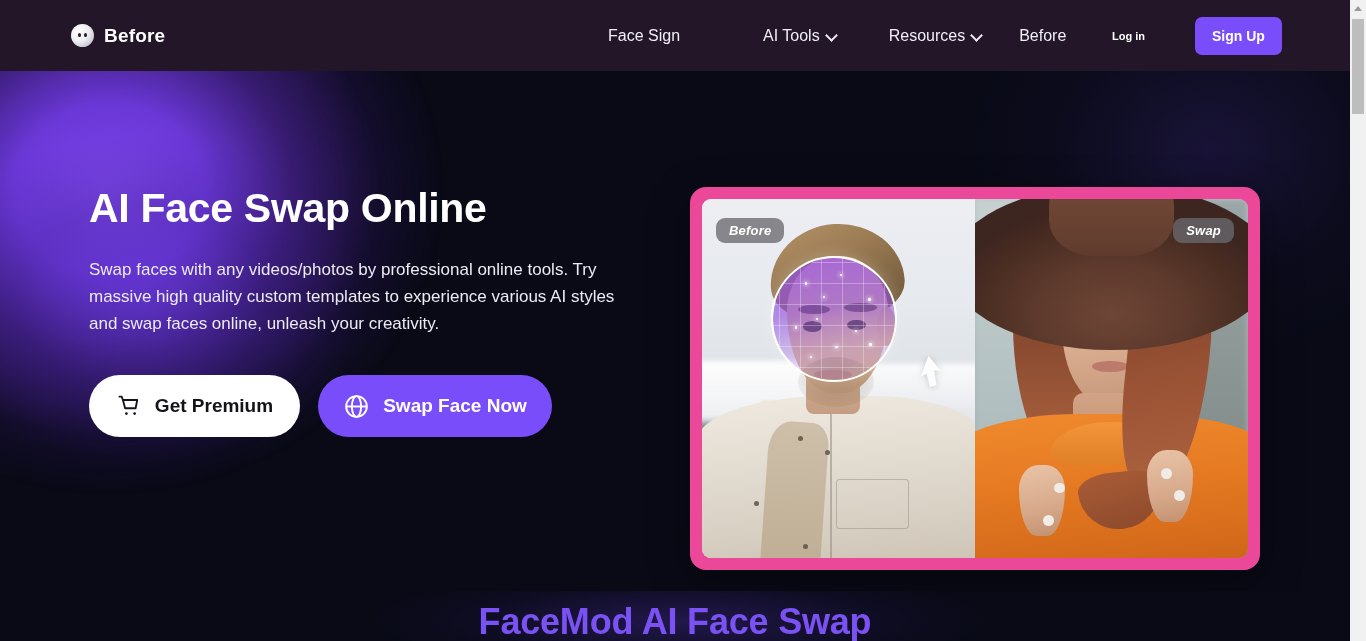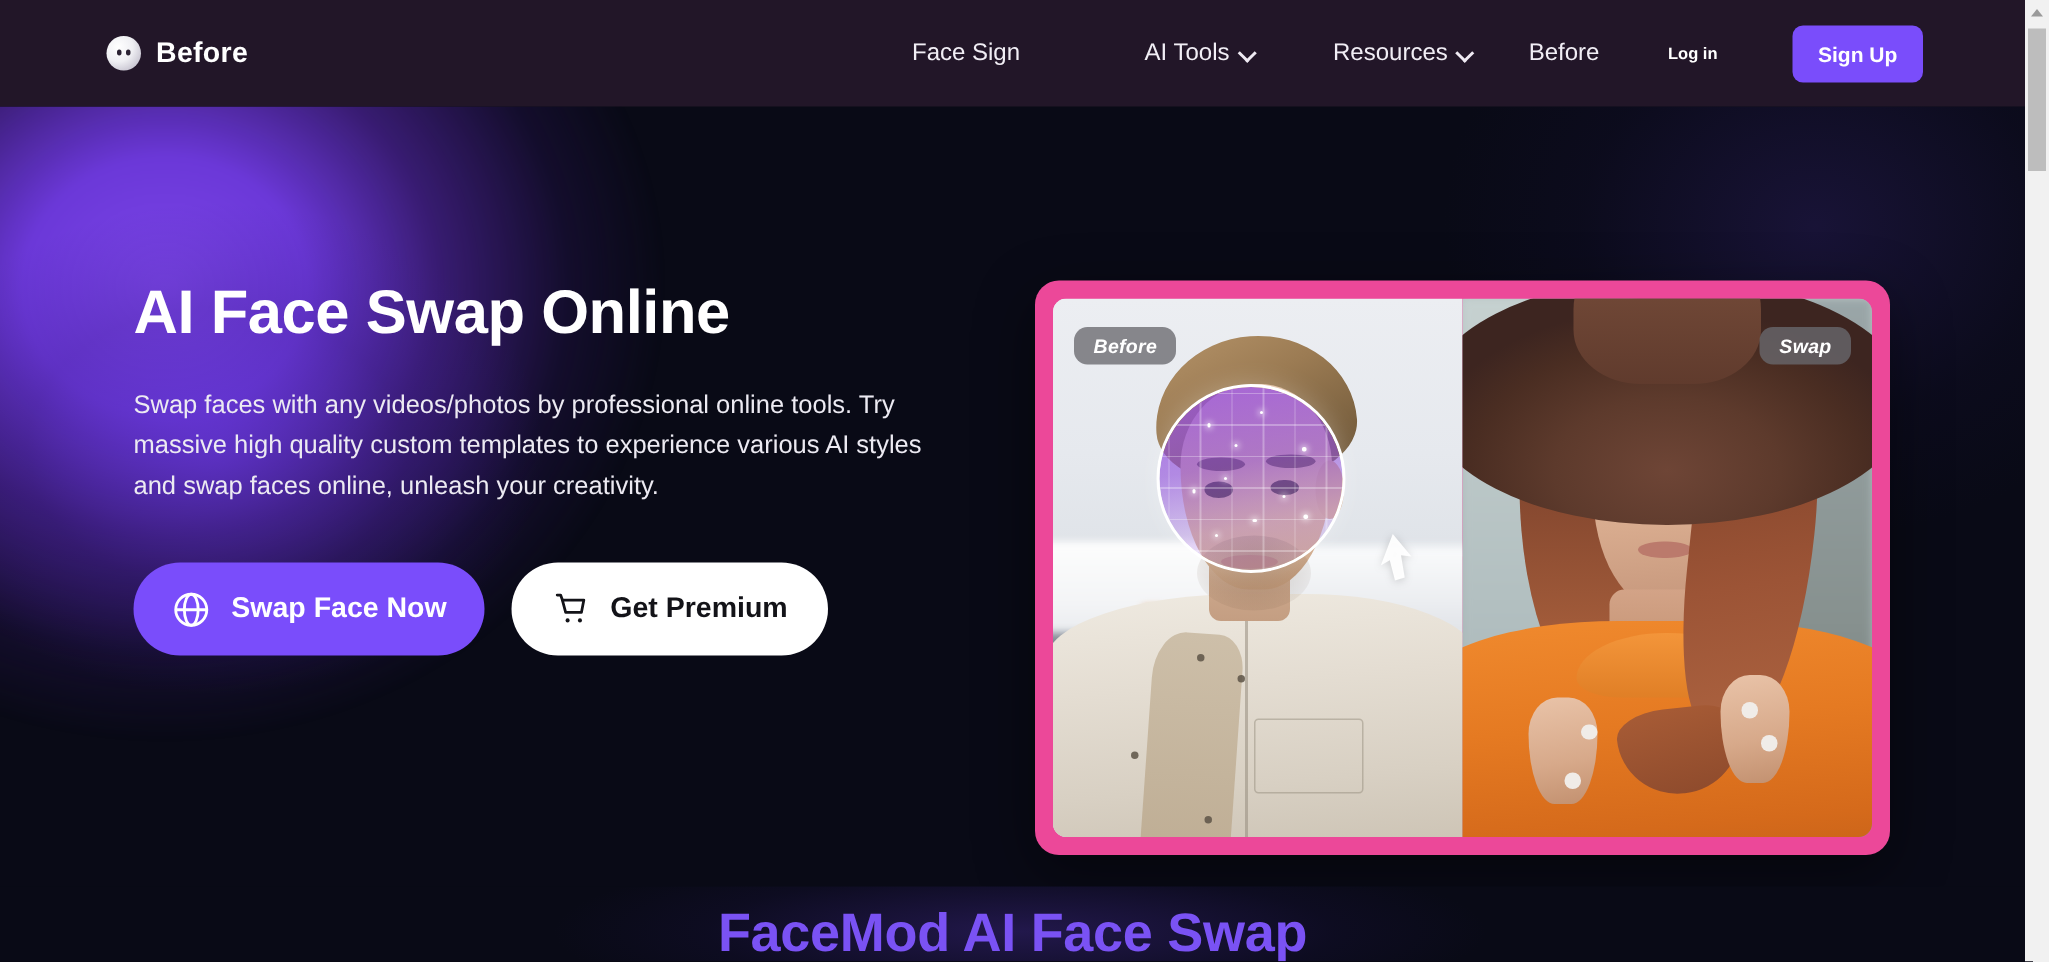--- a/index.html
+++ b/index.html
@@ -309,37 +309,37 @@
     <div class="hero">
       <div class="hero-glow"></div>
       <div class="hero-glow2"></div>
       <div class="hero-glow3"></div>
 
       <div class="hero-copy">
         <h1 class="hero-title">AI Face Swap Online</h1>
         <p class="hero-sub">Swap faces with any videos/photos by professional online tools. Try massive high quality custom templates to experience various AI styles and swap faces online, unleash your creativity.</p>
 
         <div class="cta-row">
-          <button class="btn btn-primary">
-            <svg class="globe-icon" viewBox="0 0 24 24" fill="none" stroke="#ffffff" stroke-width="1.7">
-              <circle cx="12" cy="12" r="9.2"></circle>
-              <ellipse cx="12" cy="12" rx="4.1" ry="9.2"></ellipse>
-              <line x1="2.8" y1="12" x2="21.2" y2="12"></line>
-            </svg>
-            <span>Swap Face Now</span>
-          </button>
-
           <button class="btn btn-secondary">
             <svg class="cart-icon" viewBox="0 0 24 24" fill="none" stroke="#131318" stroke-width="1.7" stroke-linecap="round" stroke-linejoin="round">
               <path d="M3.2 3.4h2.1l1.1 3.1"></path>
               <path d="M6.4 6.5h13.2l-1.5 7.6H8.4z"></path>
               <circle cx="9.6" cy="19" r="1.25" fill="#131318" stroke="none"></circle>
               <circle cx="17.2" cy="19" r="1.25" fill="#131318" stroke="none"></circle>
             </svg>
             <span>Get Premium</span>
+          </button>
+
+          <button class="btn btn-primary">
+            <svg class="globe-icon" viewBox="0 0 24 24" fill="none" stroke="#ffffff" stroke-width="1.7">
+              <circle cx="12" cy="12" r="9.2"></circle>
+              <ellipse cx="12" cy="12" rx="4.1" ry="9.2"></ellipse>
+              <line x1="2.8" y1="12" x2="21.2" y2="12"></line>
+            </svg>
+            <span>Swap Face Now</span>
           </button>
         </div>
       </div>
 
       <div class="panel">
         <div class="panel-inner">
 
           <div class="pane">
             <div class="photo-before">
               <div class="pb-sky"></div>

